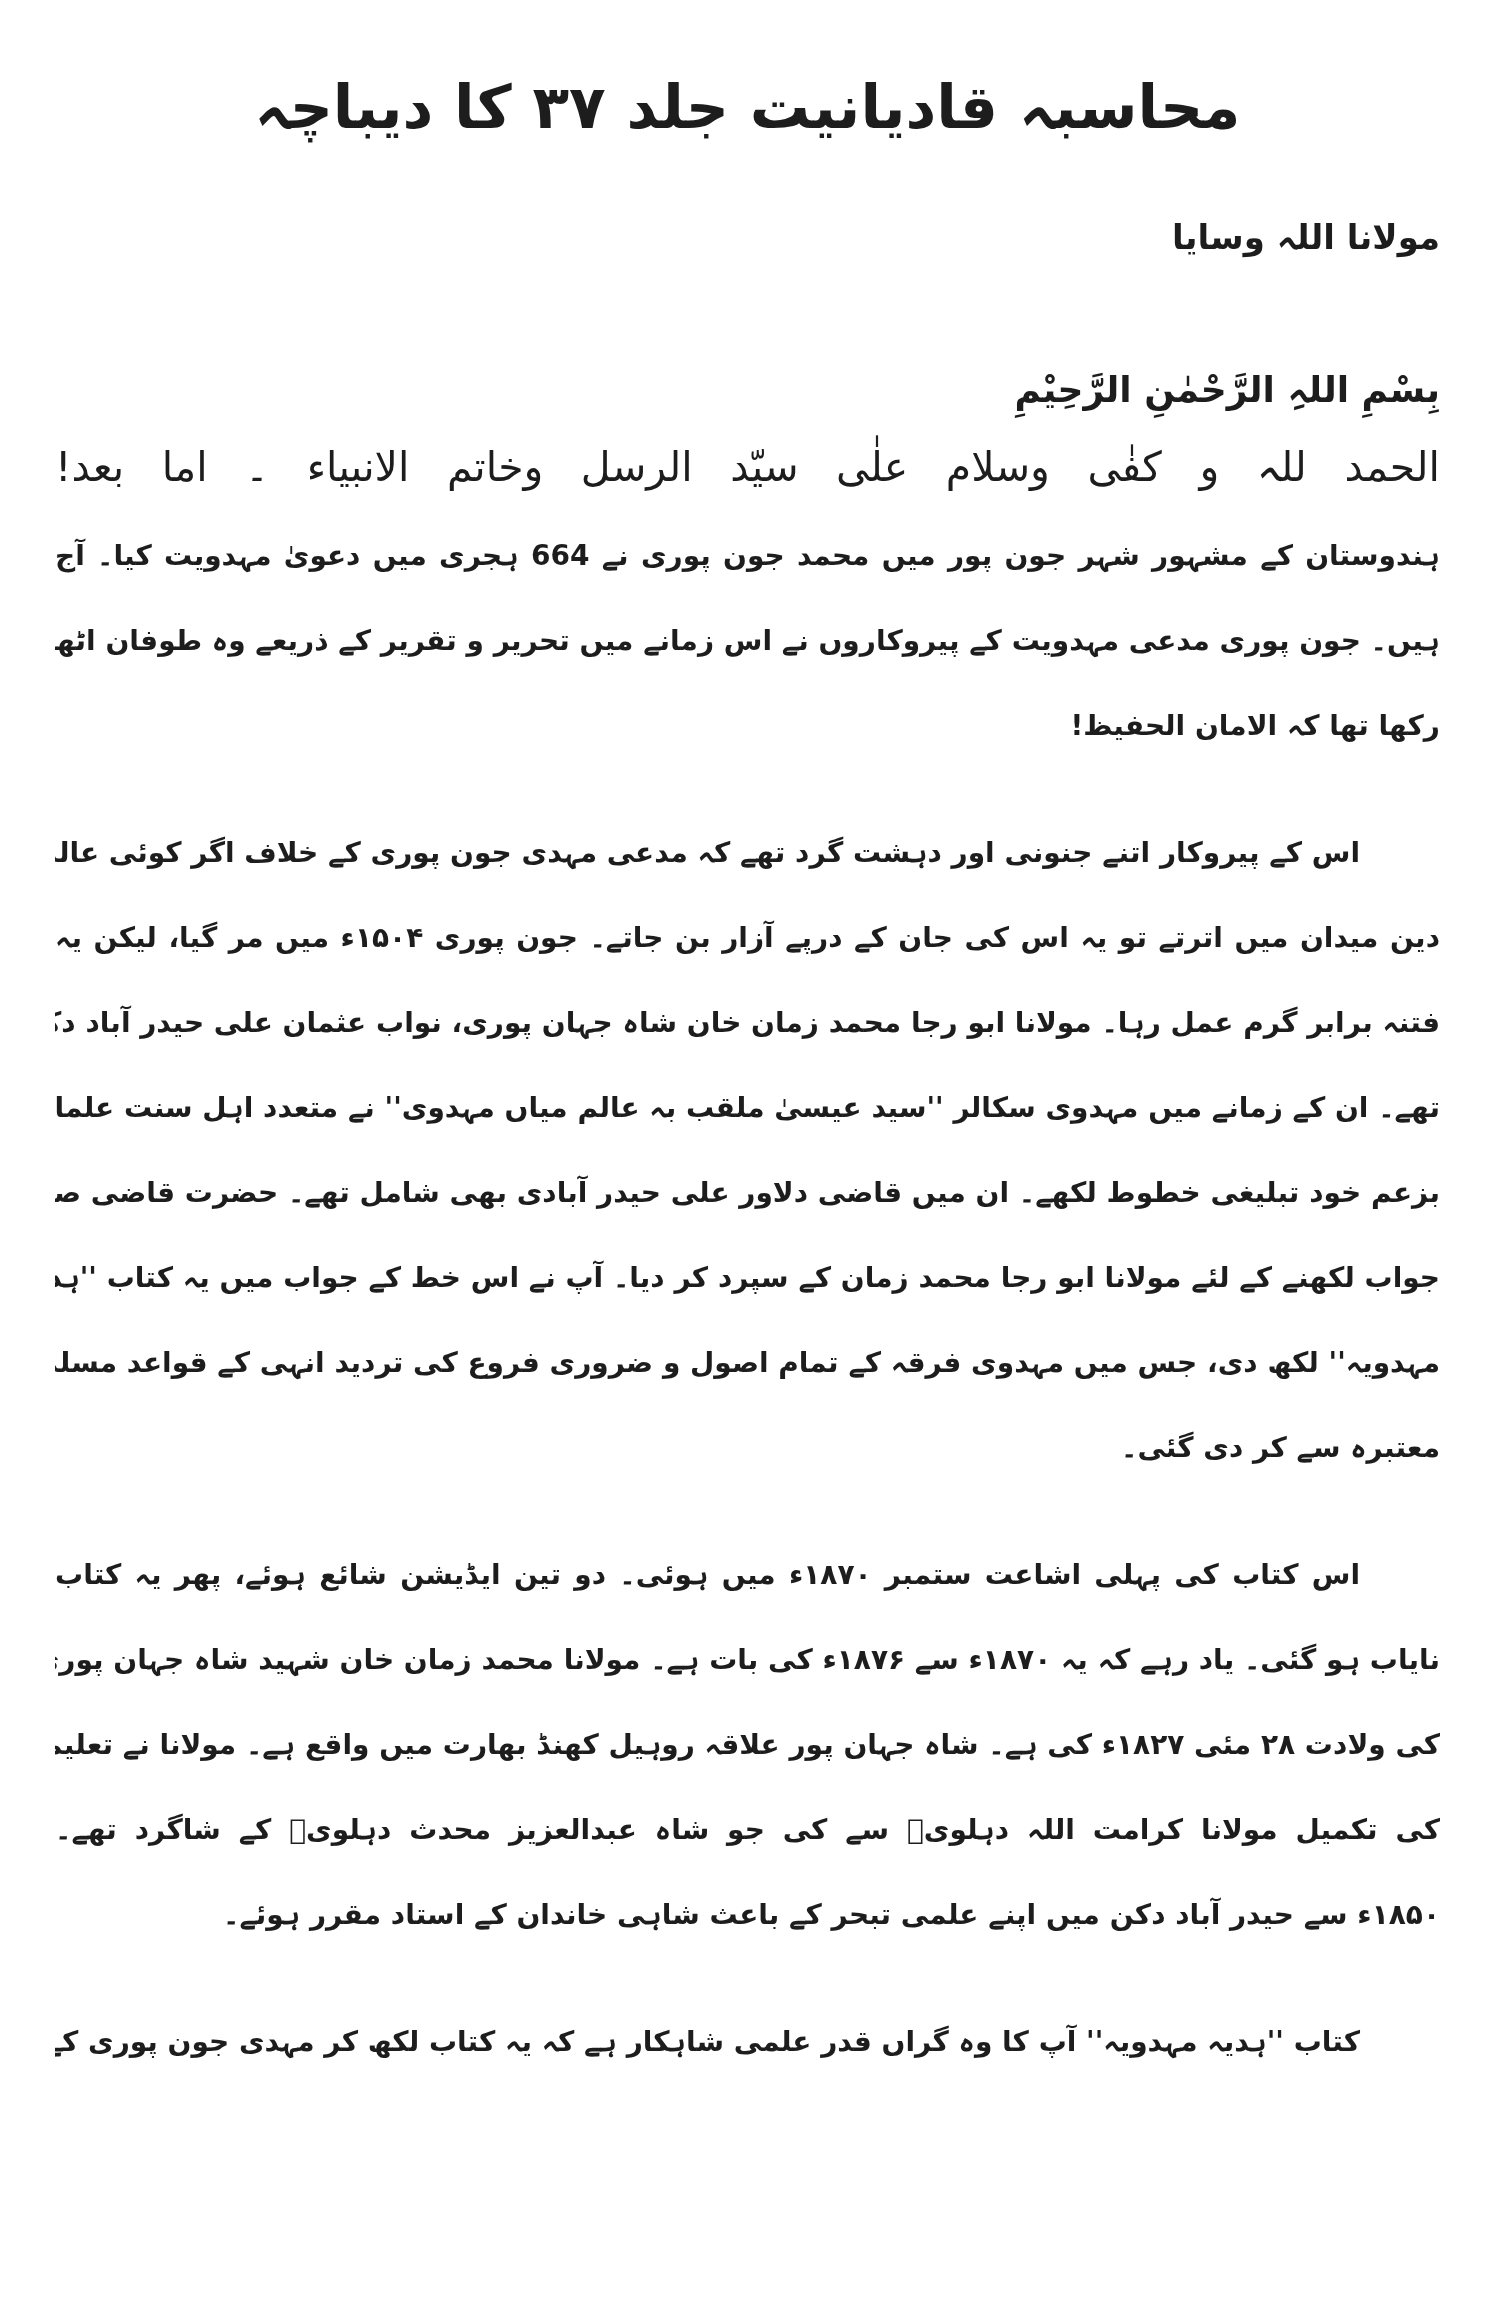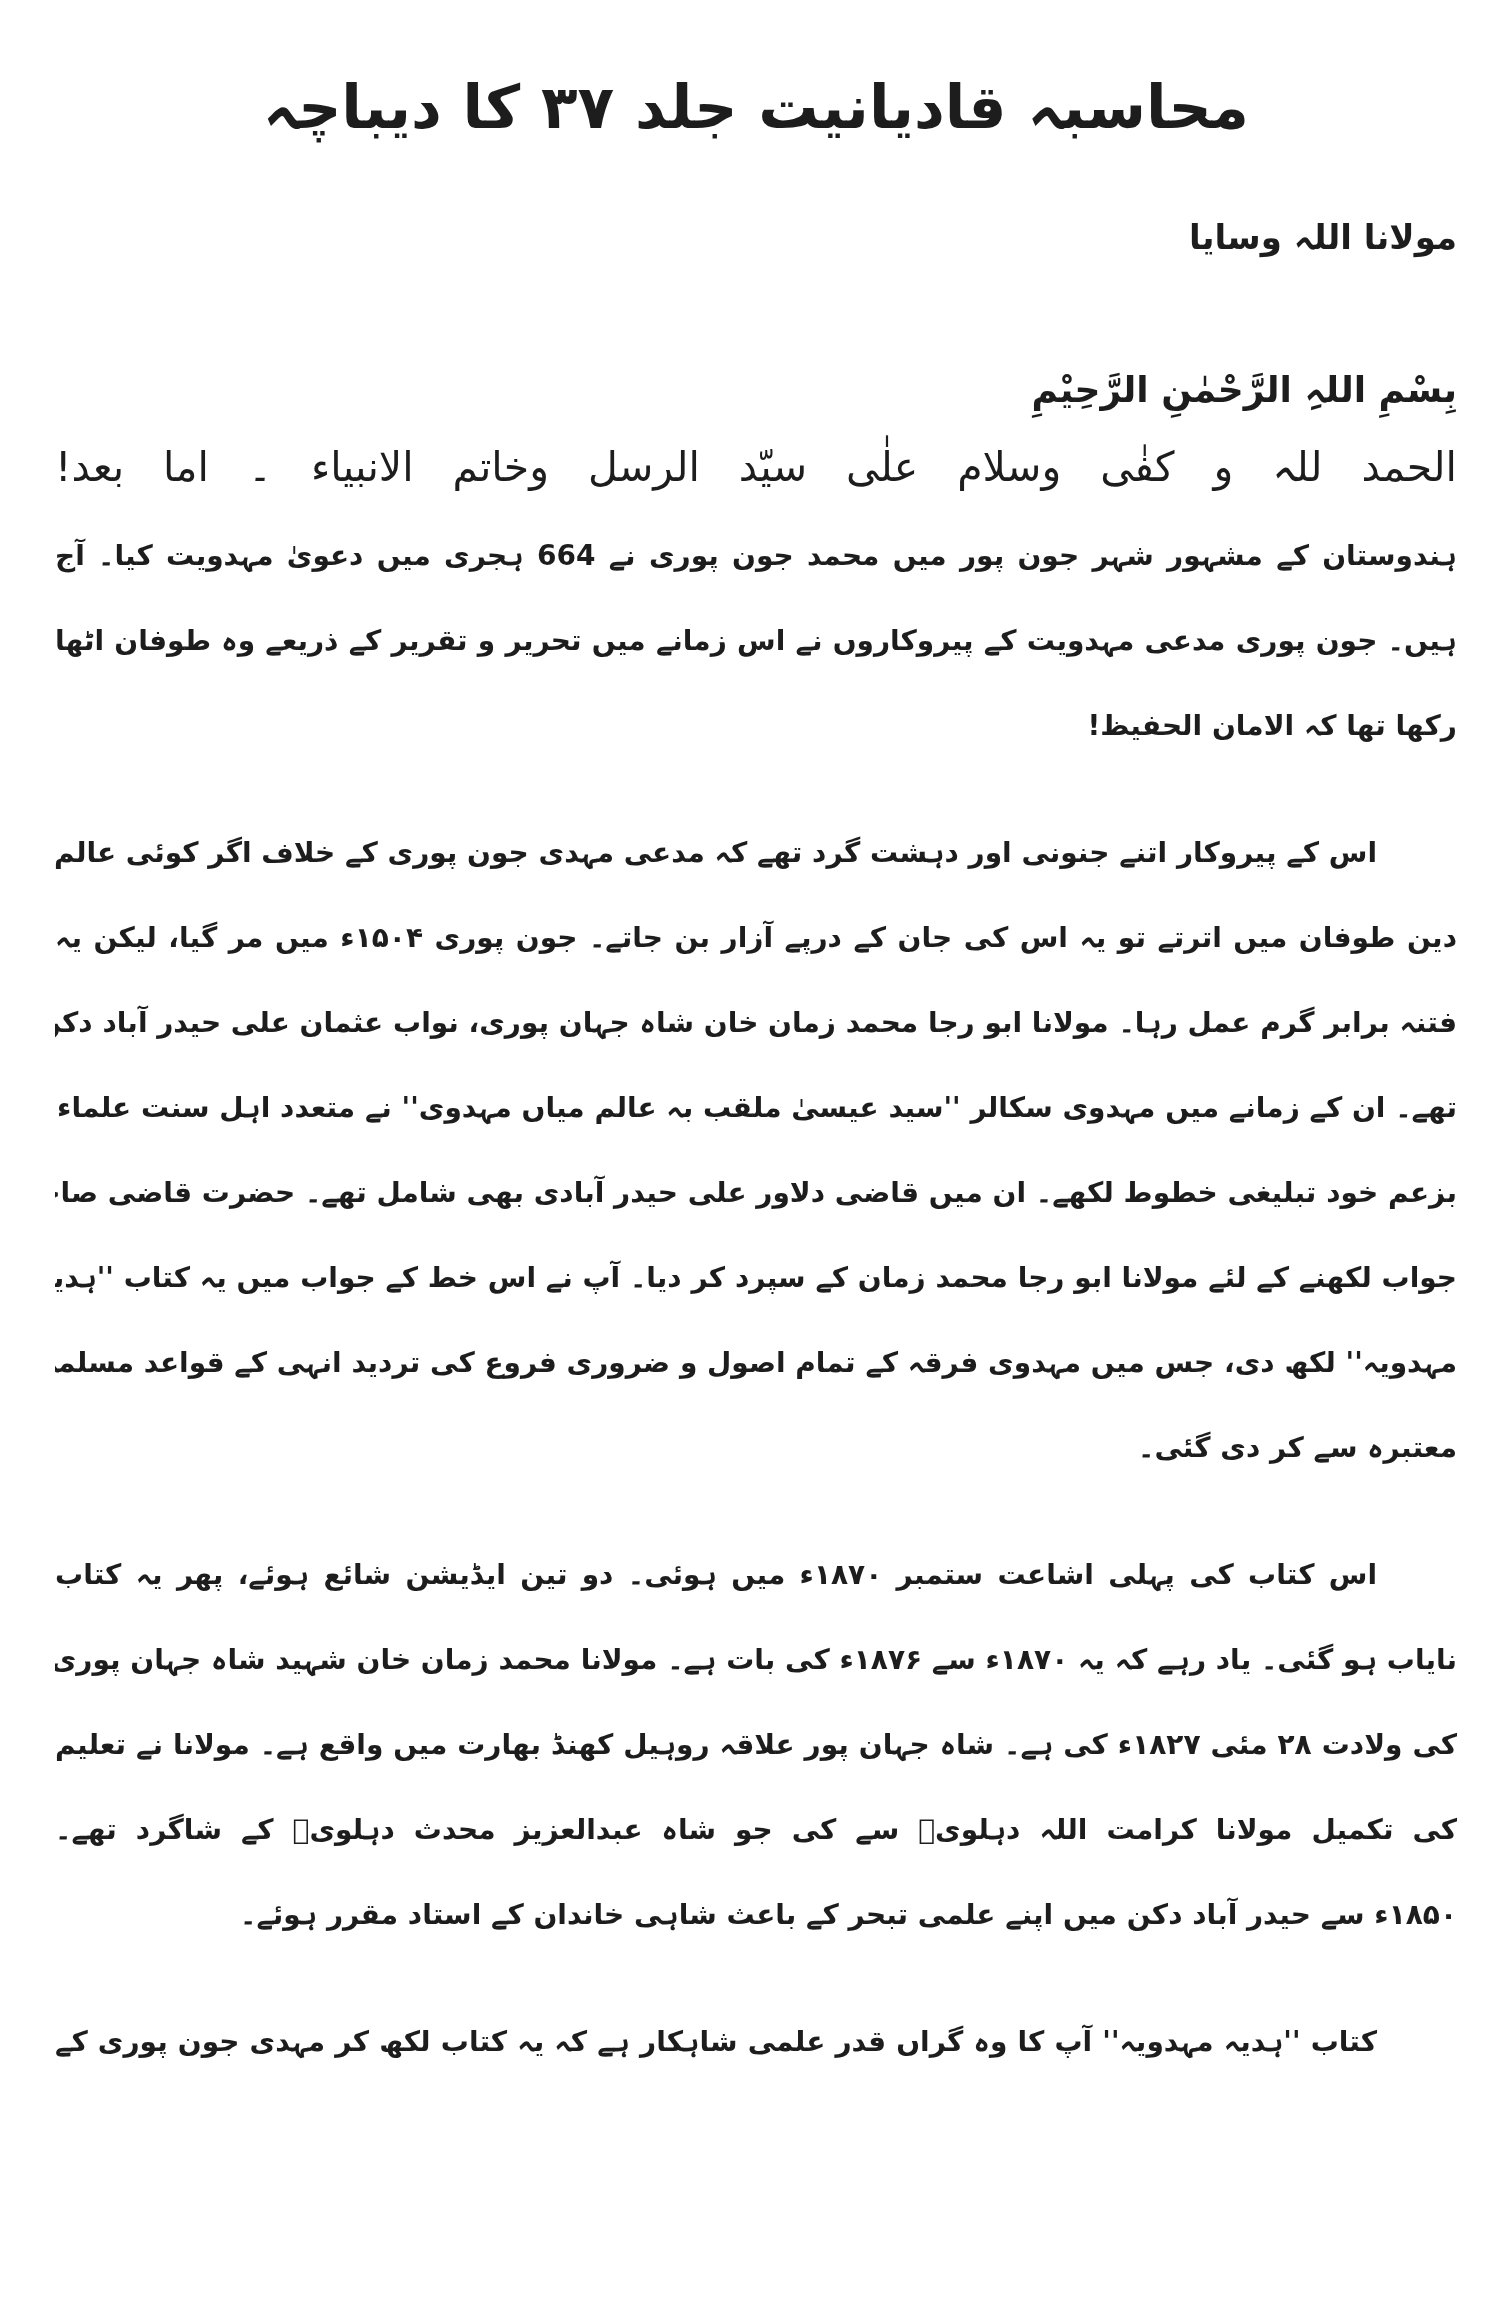--- a/index.html
+++ b/index.html
@@ -5,21 +5,21 @@
   html,body{margin:0;padding:0;background:#e8e8e8;}
   .page{
     position:relative;
     width:1500px;height:2300px;
     margin:0 auto;
     background:#ffffff;
     color:#1d1d1d;
     font-family:"DejaVu Sans",sans-serif;
     direction:rtl;
     box-sizing:border-box;
-    padding:40px 43px 0 55px;
+    padding:40px 60px 0 55px;
     overflow:hidden;
   }
   .title{
     font-size:60px;
     font-weight:bold;
     text-align:center;
     line-height:1.25;
     margin:30px 0 0 0;
   }
   .byline{
@@ -67,21 +67,21 @@
   <div class="bismillah">بِسْمِ اللہِ الرَّحْمٰنِ الرَّحِیْمِ</div>
   <div class="hamd">الحمد للہ و کفٰی وسلام علٰی سیّد الرسل وخاتم الانبیاء ۔ اما بعد!</div>
   <section class="body-text">
       <div class="para closed">
         <div class="line">ہندوستان کے مشہور شہر جون پور میں محمد جون پوری نے 664 ہجری میں دعویٰ مہدویت کیا۔ آج</div>
         <div class="line">ہیں۔ جون پوری مدعی مہدویت کے پیروکاروں نے اس زمانے میں تحریر و تقریر کے ذریعے وہ طوفان اٹھا</div>
         <div class="line">رکھا تھا کہ الامان الحفیظ!</div>
       </div>
       <div class="para indent closed">
         <div class="line">اس کے پیروکار اتنے جنونی اور دہشت گرد تھے کہ مدعی مہدی جون پوری کے خلاف اگر کوئی عالم</div>
-        <div class="line">دین طوفان میں اترتے تو یہ اس کی جان کے درپے آزار بن جاتے۔ جون پوری ۱۵۰۴ء میں مر گیا، لیکن یہ</div>
+        <div class="line">دین میدان میں اترتے تو یہ اس کی جان کے درپے آزار بن جاتے۔ جون پوری ۱۵۰۴ء میں مر گیا، لیکن یہ</div>
         <div class="line">فتنہ برابر گرم عمل رہا۔ مولانا ابو رجا محمد زمان خان شاہ جہان پوری، نواب عثمان علی حیدر آباد دکن کے اتالیق</div>
         <div class="line">تھے۔ ان کے زمانے میں مہدوی سکالر ''سید عیسیٰ ملقب بہ عالم میاں مہدوی'' نے متعدد اہل سنت علماء کرام کو</div>
         <div class="line">بزعم خود تبلیغی خطوط لکھے۔ ان میں قاضی دلاور علی حیدر آبادی بھی شامل تھے۔ حضرت قاضی صاحب نے وہ خط</div>
         <div class="line">جواب لکھنے کے لئے مولانا ابو رجا محمد زمان کے سپرد کر دیا۔ آپ نے اس خط کے جواب میں یہ کتاب ''ہدیہ</div>
         <div class="line">مہدویہ'' لکھ دی، جس میں مہدوی فرقہ کے تمام اصول و ضروری فروع کی تردید انہی کے قواعد مسلمہ اور کتب</div>
         <div class="line">معتبرہ سے کر دی گئی۔</div>
       </div>
       <div class="para indent closed">
         <div class="line">اس کتاب کی پہلی اشاعت ستمبر ۱۸۷۰ء میں ہوئی۔ دو تین ایڈیشن شائع ہوئے، پھر یہ کتاب</div>
         <div class="line">نایاب ہو گئی۔ یاد رہے کہ یہ ۱۸۷۰ء سے ۱۸۷۶ء کی بات ہے۔ مولانا محمد زمان خان شہید شاہ جہان پوری</div>

